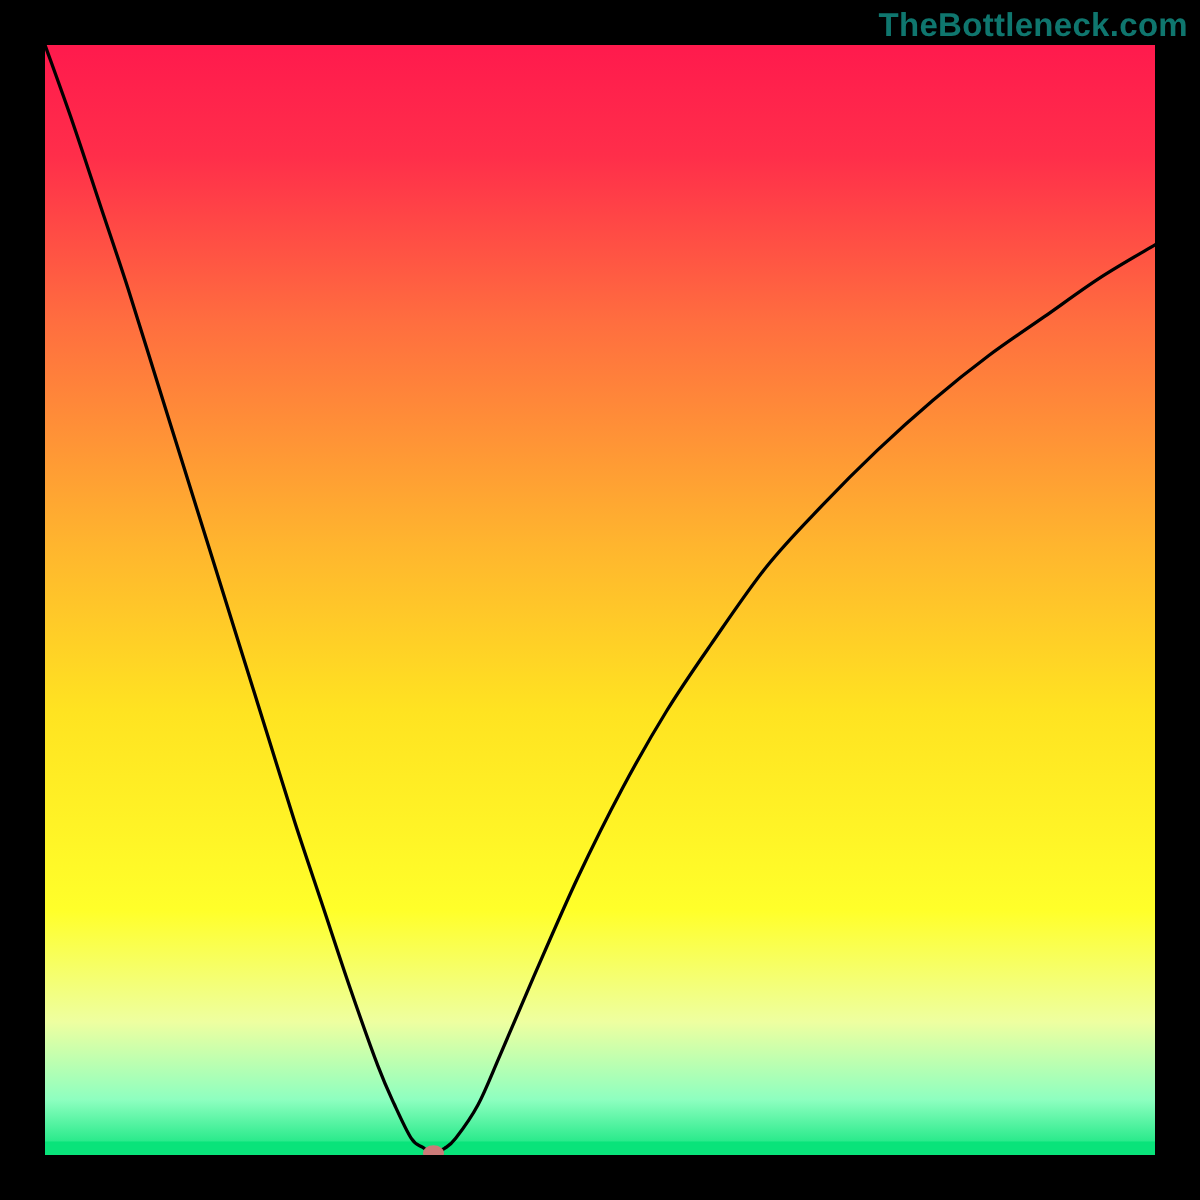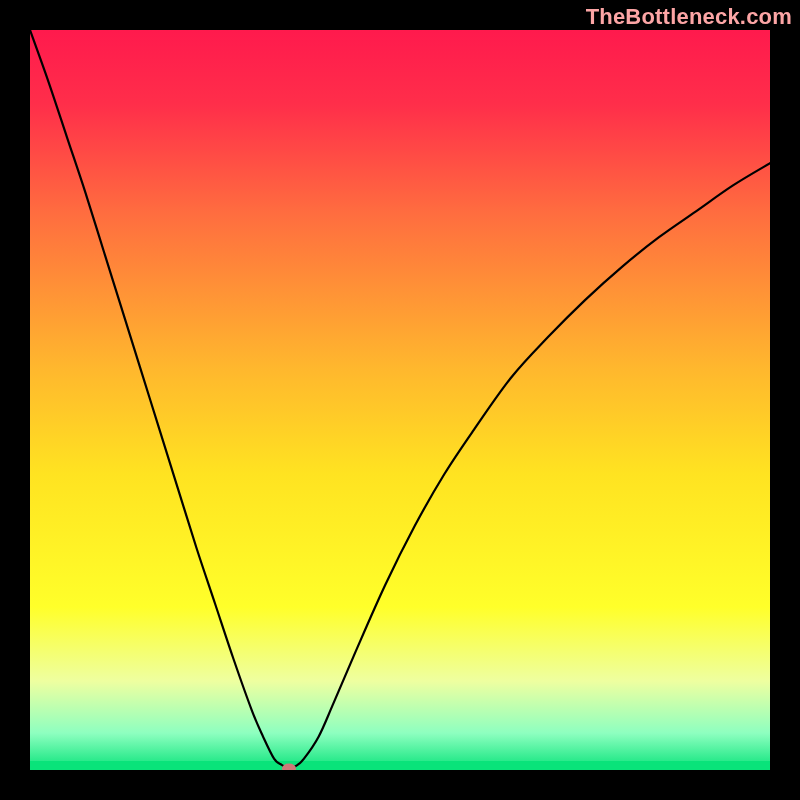--- a/index.html
+++ b/index.html
@@ -21,21 +21,21 @@
     position: absolute;
     left: 30px;
     top: 30px;
     width: 740px;
     height: 740px;
   }
   .watermark {
     position: absolute;
     top: 4px;
     right: 8px;
-    color: #fca5a5;
+    color: #0f766e;
     font-size: 22px;
     font-weight: 600;
     letter-spacing: 0.2px;
     user-select: none;
   }
 </style>
 </head>
 <body>
 
 <div class="frame">

